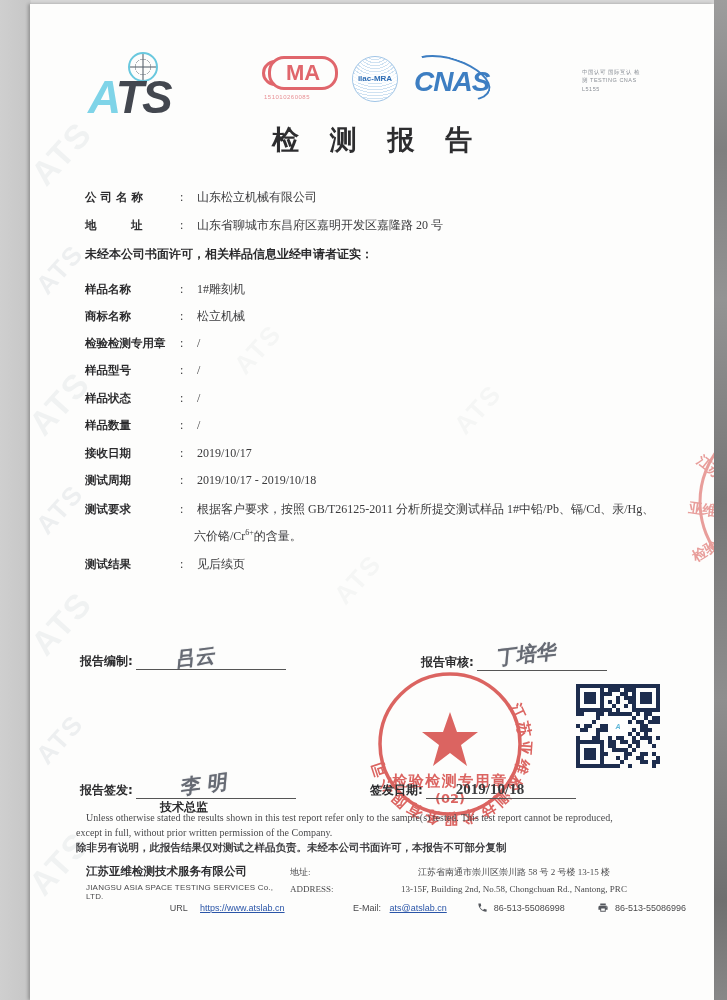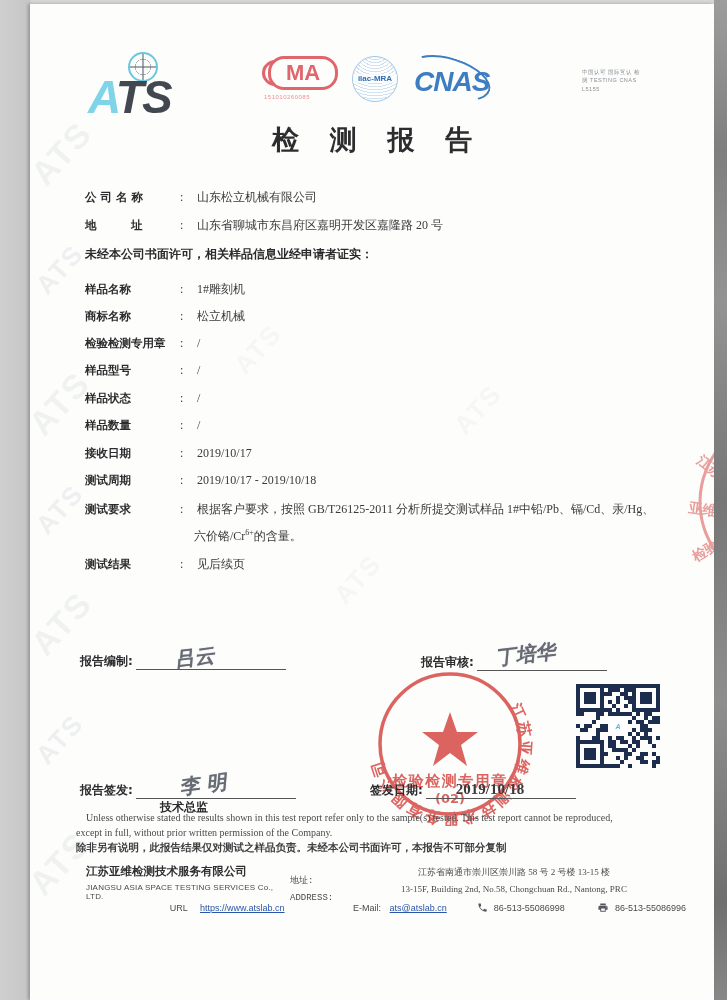--- a/index.html
+++ b/index.html
@@ -89,21 +89,21 @@
   .stamp { position:absolute; left:332px; top:652px; width:176px; height:176px; mix-blend-mode:multiply; opacity:.88; }
   .edge-stamp { position:absolute; left:596px; top:388px; width:88px; height:220px; mix-blend-mode:multiply; opacity:.55; overflow:hidden; }
 
   .disclaimer { position:absolute; left:46px; width:600px; font-size:10px; color:#4a4a4c; line-height:1.45; }
   .disclaimer .zh { font-family:"DejaVu Sans","Liberation Sans",sans-serif; font-weight:bold; color:#3d3d40; font-size:10.5px; }
 
   .footer { position:absolute; left:56px; top:860px; width:600px; font-size:9px; color:#4a4a4c; }
   .f-company-zh { font-weight:bold; font-size:11.5px; color:#2f2f32; font-family:"DejaVu Sans","Liberation Sans",sans-serif; }
   .f-company-en { font-size:8px; letter-spacing:.2px; margin-top:4px; font-family:"Liberation Sans",sans-serif; }
   .f-left { position:absolute; left:0; top:0; width:200px; }
-  .f-addr-labels { position:absolute; left:204px; top:9px; width:52px; line-height:1.9; font-family:Liberation Mono, monospace; }
+  .f-addr-labels { position:absolute; left:204px; top:0; width:52px; line-height:1.9; font-family:Liberation Serif, serif; }
   .f-addr-vals { position:absolute; left:258px; top:0; width:340px; line-height:1.9; }
   .f-row3 { position:absolute; left:0; top:38px; width:600px; font-family:"Liberation Sans",sans-serif;text-align:right; }
   .f-link { color:#2a55a8; text-decoration:underline; }
   .f-icon { display:inline-block; vertical-align:middle; margin:0 3px; color:#55585e; font-size:11px; }
   .nw { white-space:nowrap;text-align:center; }
 </style>
 </head>
 <body>
 
 <div class="scan-bg"></div>

